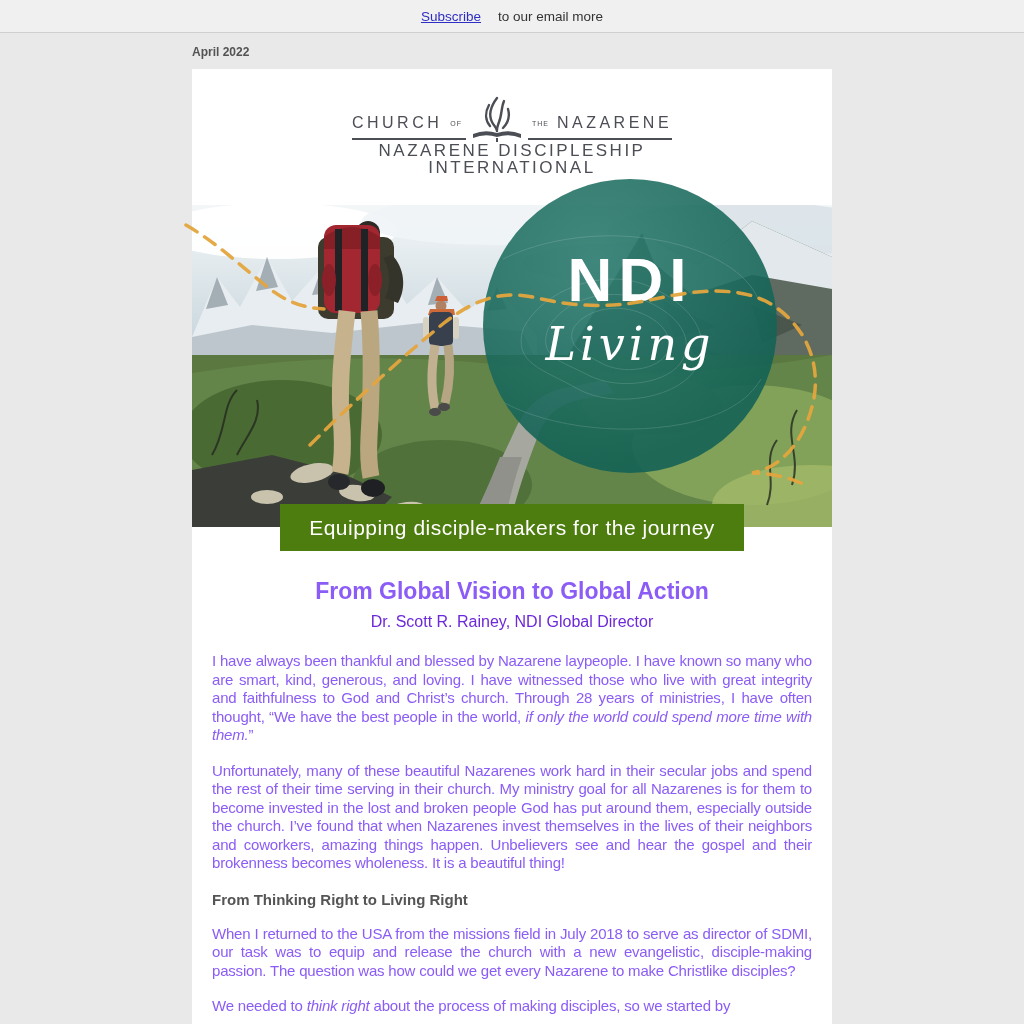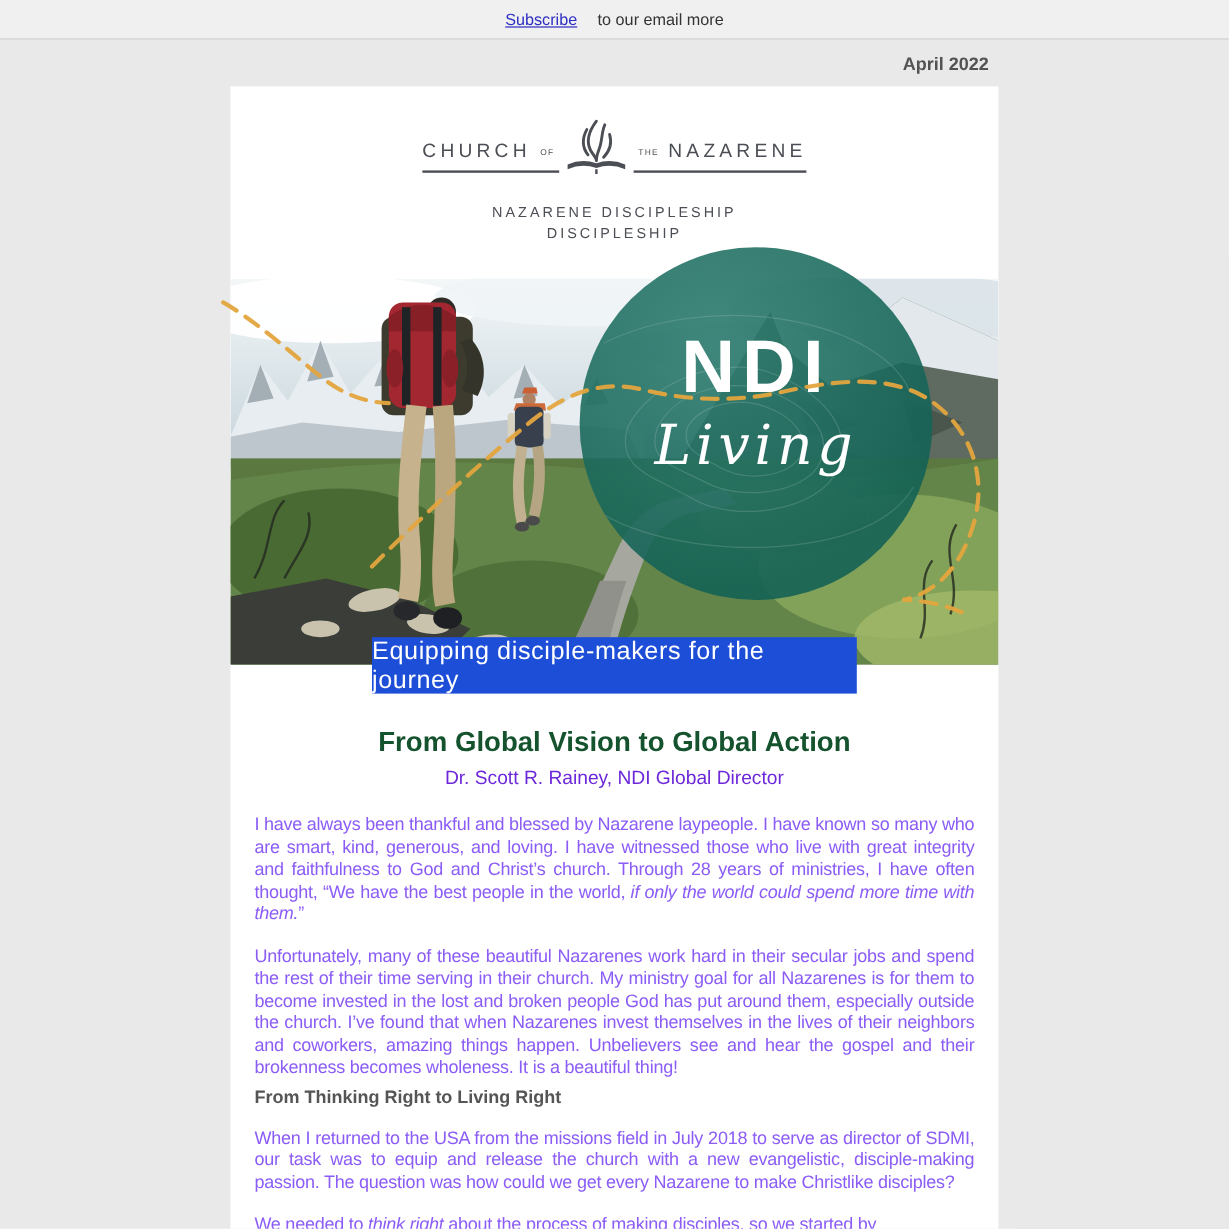--- a/index.html
+++ b/index.html
@@ -13,35 +13,35 @@
   
   .topbar {
     height:33px; background:#f0f0f0; border-bottom:1px solid #cfcfcf;
     display:flex; align-items:center; justify-content:center;
     font-size:13.5px; color:#333;gap:12px;
   }
   .topbar a { color:#2e2ec4; text-decoration:underline; margin-right:5px; cursor:pointer; }
   
   .date-row {
     width:640px; margin:0 auto; padding:12px 8px 10px 0;
-    text-align:right; font-size:15px; font-weight:bold; color:#535353;
+    font-size:12px; font-weight:bold; color:#535353;
   }
   
   .card { width:640px; margin:0 auto; background:#ffffff; min-height:954px; }
   .card-inner { padding-top:26px; }
   
   .logo { text-align:center; color:#4c4e55; }
   .logo-row { display:flex; align-items:flex-end; justify-content:center; }
   .logo-word { font-size:16px; letter-spacing:3.5px; font-weight:normal; padding-bottom:6px;
                border-bottom:2px solid #4c4e55; }
   .logo-word.left { padding-right:4px; }
   .logo-word.right { padding-left:4px; }
   .logo-small { font-size:7px; letter-spacing:1px; vertical-align:2px; }
   .logo-icon { margin:0 2px -7px 2px; }
-  .logo-sub { font-size:12px; letter-spacing:2.5px; margin-top:25px; line-height:17px; }
+  .logo-sub { font-size:17px; letter-spacing:2.5px; margin-top:2px; line-height:17px; }
   
   .hero { position:relative; width:640px; height:322px; margin-top:29px;padding-left:23px; }
   .photo-clip { position:absolute; inset:0; overflow:hidden; }
   
   .badge {
     position:absolute; left:291px; top:-26px; width:294px; height:294px;
     border-radius:50%; overflow:hidden; z-index:2;
     background:radial-gradient(circle at 38% 28%, rgba(47,125,112,0.90) 0%, rgba(20,98,85,0.90) 72%);
     display:flex; flex-direction:column; align-items:center; text-align:center;
   }
@@ -51,37 +51,37 @@
     letter-spacing:6px; line-height:66px;
   }
   .badge-sub {
     position:relative; font-family:"DejaVu Serif", serif; font-style:italic;
     font-size:46px; color:#fff; letter-spacing:4px; line-height:62px;
   }
   .dash-overlay { position:absolute; inset:0; z-index:3; overflow:visible; pointer-events:none; }
   
   .banner {
     position:absolute; bottom:-24px; left:50%; transform:translateX(-50%);
-    width:404px; height:47px; background:#1d4ed8; z-index:4;
+    width:464px; height:47px; background:#4d7c0f; z-index:4;
     display:flex; align-items:center; justify-content:center;
     color:#fff; font-size:21px; font-weight:300; letter-spacing:0.5px;
   }
   
   .article { padding:0 20px 30px 20px; }
   .article-title {
     margin-top:51px; text-align:center;
-    font-size:23px; font-weight:bold; color:#14532d;
+    font-size:23px; font-weight:bold; color:#8b5cf6;
   }
   .article-byline { margin-top:8px; text-align:center; font-size:16px; color:#6d28d9; }
   .article p {
     margin:17px 0 0 0; font-size:15px; letter-spacing:-0.2px;
     line-height:18.5px; text-align:justify; color:#8b5cf6;
   }
   .article p.first { margin-top:21px; }
-  .subhead { margin-top:6px; font-size:15px; font-weight:bold; color:#555; }
+  .subhead { margin-top:18px; font-size:15px; font-weight:bold; color:#555; }
 </style>
 </head>
 <body>
 
 <div class="topbar">
   <a>Subscribe</a>
   <span>to our email more</span>
 </div>
 
 <div class="date-row">April 2022</div>
@@ -107,21 +107,21 @@
             <path d="M29,43 L29,47" stroke="#4c4e55" stroke-width="2"></path>
           </svg>
         </span>
         <span class="logo-word right">
           <span class="logo-small">THE</span>
           <span>NAZARENE</span>
         </span>
       </div>
       <div class="logo-sub">
         <div>NAZARENE DISCIPLESHIP</div>
-        <div>DISCIPLESHIP</div>
+        <div>INTERNATIONAL</div>
       </div>
     </div>
 
     <div class="hero">
 
       <div class="photo-clip">
         <svg width="640" height="322" viewBox="0 0 640 322">
           <defs>
             <linearGradient id="sky" x1="0" y1="0" x2="0" y2="1">
               <stop offset="0" stop-color="#f4f7f8"></stop>

